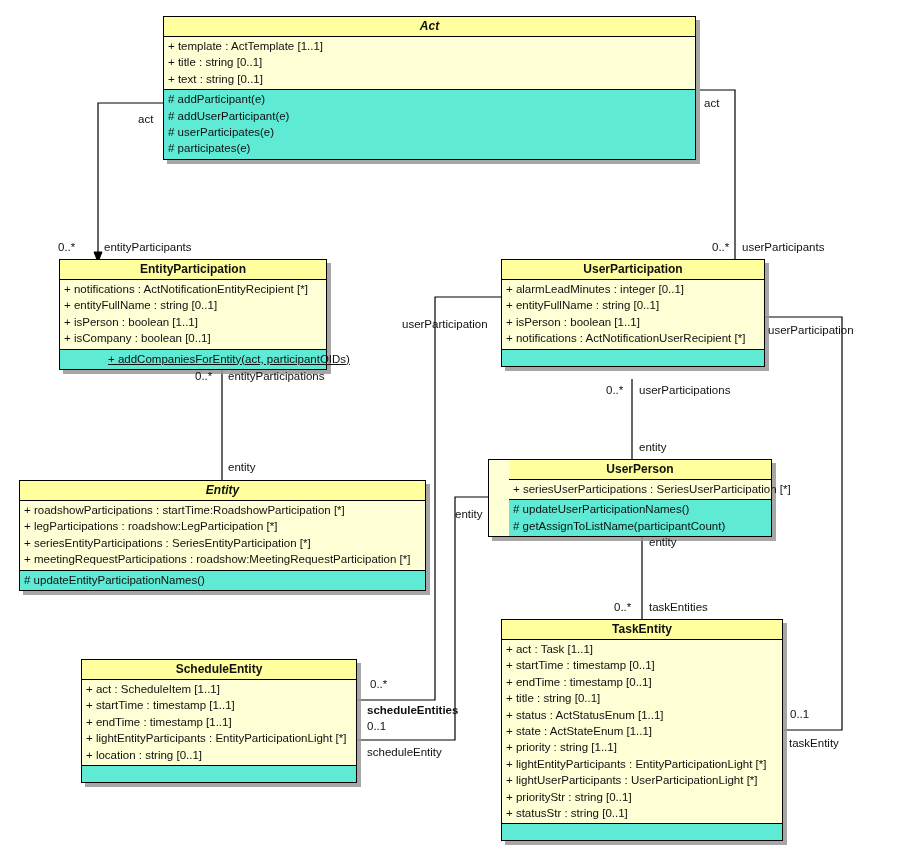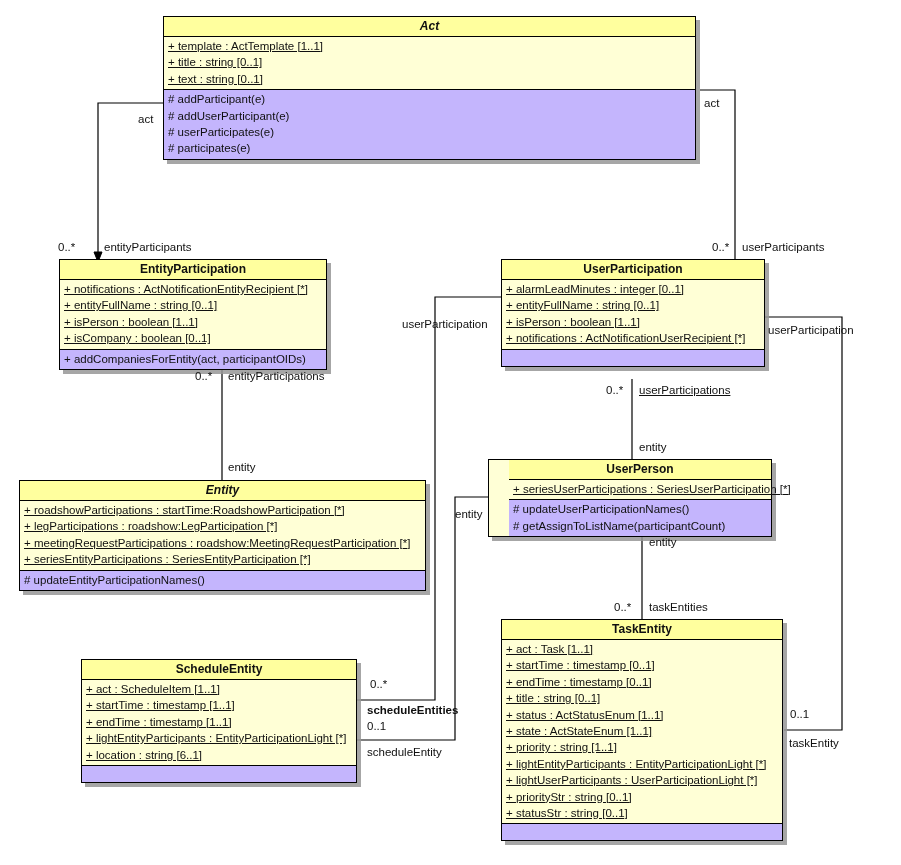--- a/index.html
+++ b/index.html
@@ -27,33 +27,33 @@
     border-bottom:1px solid #000000;
     text-align:center;
     font-weight:bold;
     font-size:12px;
     padding:2px 4px 3px 4px;
     line-height:14px;
     white-space:nowrap;
   }
   .uml .title.abstract{font-style:italic;}
   .uml .compartment{padding:1px 0 2px 0;}
-  .uml .compartment.attrs{background:#ffffd6;text-decoration:underline;}
+  .uml .compartment.attrs{background:#ffffd6;}
   .uml .compartment.ops{
-    background:#c4b5fd;
+    background:#5eead4;
     border-top:1px solid #000000;
   }
   .uml .compartment.empty{height:13px;}
   .uml .feature{
     padding:0 3px 0 4px;
     line-height:16.4px;
     white-space:nowrap;
     font-size:11.5px;
   }
-  .uml .feature.static{}
+  .uml .feature.static{text-decoration:underline;margin-left:44px;}
 
   
   .lbl{
     position:absolute;
     font-size:11.5px;
     color:#101010;
     white-space:nowrap;
     line-height:13px;
   }
   .mult{
@@ -142,22 +142,22 @@
       <div class="feature">+ notifications : ActNotificationUserRecipient [*]</div>
     </div>
     <div class="compartment ops empty"></div>
   </div>
 
   <div class="uml" id="cls-entity" style="left:19px;top:480px;width:407px;">
     <div class="title abstract">Entity</div>
     <div class="compartment attrs">
       <div class="feature">+ roadshowParticipations : startTime:RoadshowParticipation [*]</div>
       <div class="feature">+ legParticipations : roadshow:LegParticipation [*]</div>
+      <div class="feature">+ seriesEntityParticipations : SeriesEntityParticipation [*]</div>
       <div class="feature">+ meetingRequestParticipations : roadshow:MeetingRequestParticipation [*]</div>
-      <div class="feature">+ seriesEntityParticipations : SeriesEntityParticipation [*]</div>
     </div>
     <div class="compartment ops">
       <div class="feature"># updateEntityParticipationNames()</div>
     </div>
   </div>
 
   <div class="uml" id="cls-userperson" style="left:488px;top:459px;width:284px;padding-left:20px;">
     <div class="title">UserPerson</div>
     <div class="compartment attrs">
       <div class="feature">+ seriesUserParticipations : SeriesUserParticipation [*]</div>
@@ -168,21 +168,21 @@
     </div>
   </div>
 
   <div class="uml" id="cls-scheduleentity" style="left:81px;top:659px;width:276px;">
     <div class="title">ScheduleEntity</div>
     <div class="compartment attrs">
       <div class="feature">+ act : ScheduleItem [1..1]</div>
       <div class="feature">+ startTime : timestamp [1..1]</div>
       <div class="feature">+ endTime : timestamp [1..1]</div>
       <div class="feature">+ lightEntityParticipants : EntityParticipationLight [*]</div>
-      <div class="feature">+ location : string [6..1]</div>
+      <div class="feature">+ location : string [0..1]</div>
     </div>
     <div class="compartment ops empty"></div>
   </div>
 
   <div class="uml" id="cls-taskentity" style="left:501px;top:619px;width:282px;">
     <div class="title">TaskEntity</div>
     <div class="compartment attrs">
       <div class="feature">+ act : Task [1..1]</div>
       <div class="feature">+ startTime : timestamp [0..1]</div>
       <div class="feature">+ endTime : timestamp [0..1]</div>
@@ -205,21 +205,21 @@
   <div class="lbl" style="left:104px;top:241px;">entityParticipants</div>
 
   <div class="mult" style="left:712px;top:241px;">0..*</div>
   <div class="lbl" style="left:742px;top:241px;">userParticipants</div>
 
   <div class="mult" style="left:195px;top:370px;">0..*</div>
   <div class="lbl" style="left:228px;top:370px;">entityParticipations</div>
   <div class="lbl" style="left:228px;top:461px;">entity</div>
 
   <div class="mult" style="left:606px;top:384px;">0..*</div>
-  <div class="lbl" style="left:639px;top:384px;text-decoration:underline;">userParticipations</div>
+  <div class="lbl" style="left:639px;top:384px;">userParticipations</div>
   <div class="lbl" style="left:639px;top:441px;">entity</div>
 
   <div class="lbl" style="left:649px;top:536px;">entity</div>
   <div class="mult" style="left:614px;top:601px;">0..*</div>
   <div class="lbl" style="left:649px;top:601px;">taskEntities</div>
 
   <div class="lbl" style="left:402px;top:318px;">userParticipation</div>
   <div class="lbl" style="left:768px;top:324px;">userParticipation</div>
   <div class="lbl" style="left:455px;top:508px;">entity</div>
 

